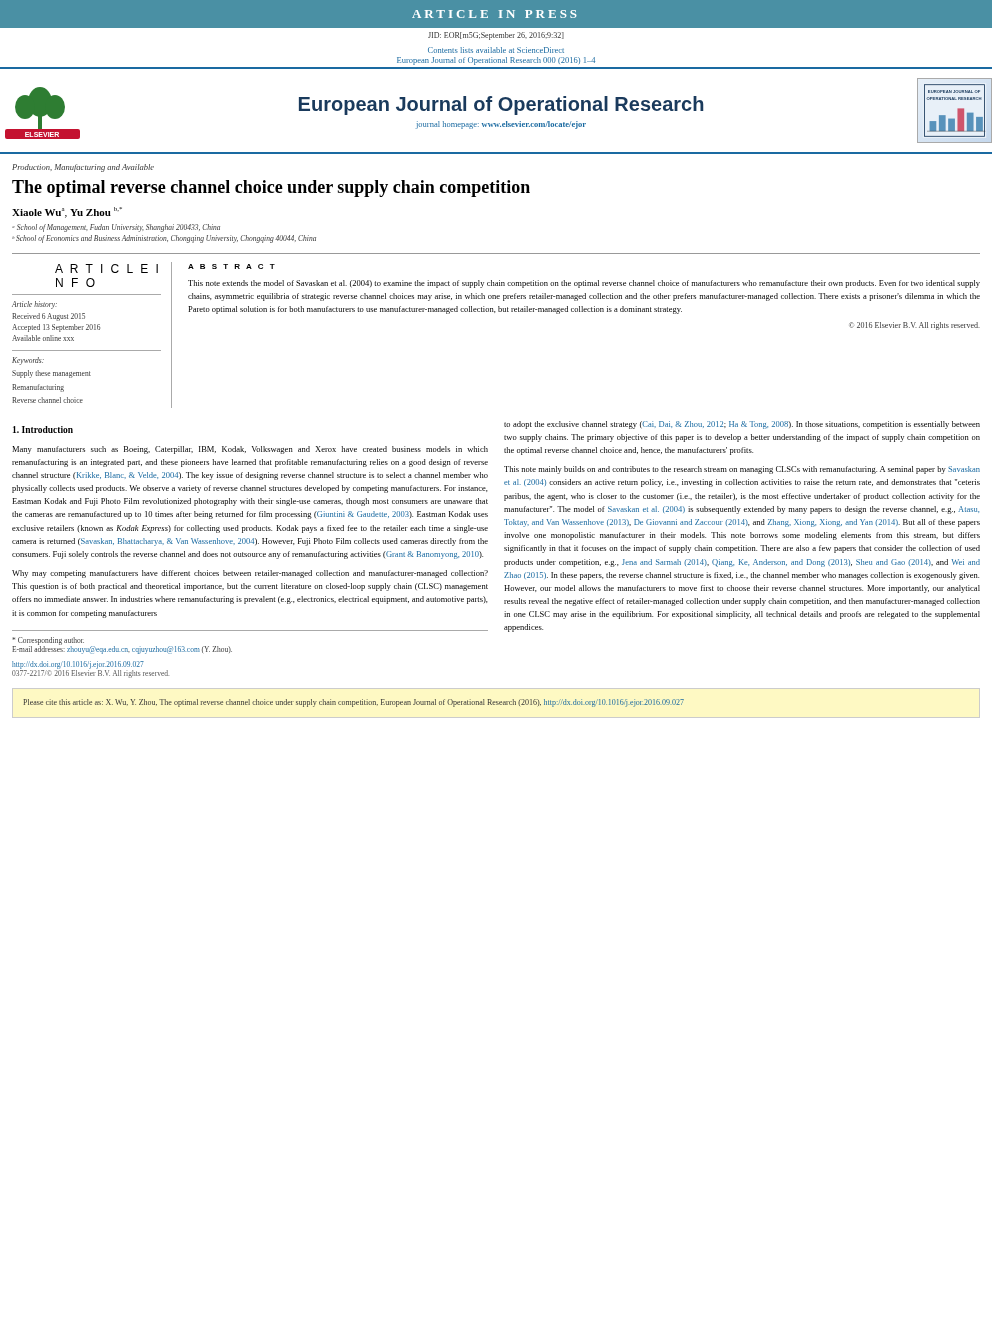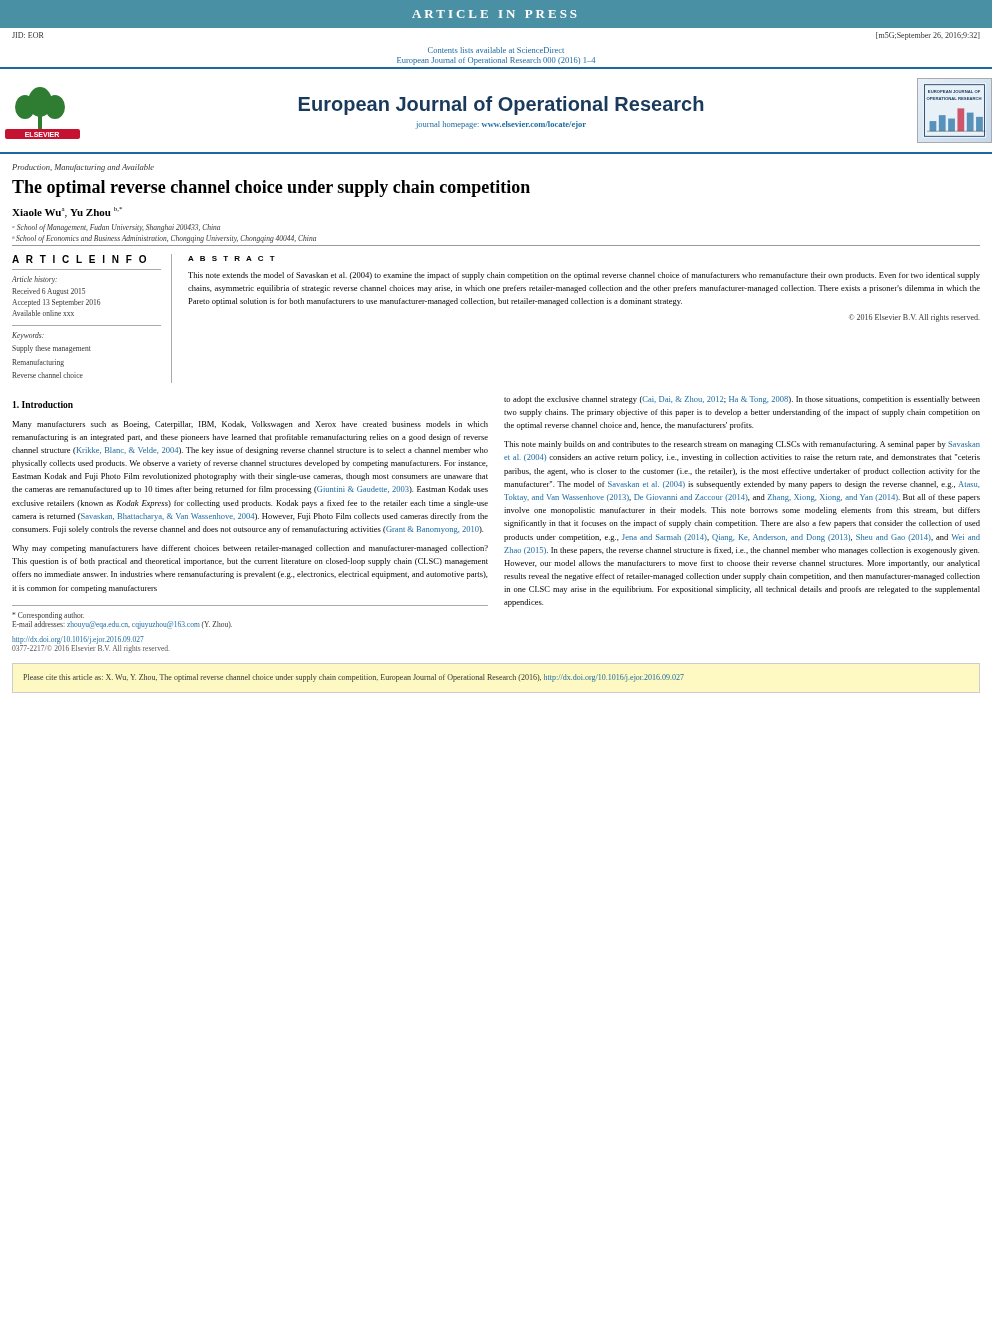--- a/index.html
+++ b/index.html
@@ -20,21 +20,21 @@
       color: #fff;
       font-size: 13px;
       font-weight: bold;
       letter-spacing: 3px;
       text-transform: uppercase;
     }
 
     
     .top-meta {
       display: flex;
-      justify-content: space-between;
+      justify-content: center;
       padding: 3px 12px;
       font-size: 8px;
       color: #333;
     }
 
     .journal-subheader {
       text-align: center;
       padding: 2px 0;
       font-size: 8.5px;
       color: #1a6aa1;
@@ -128,47 +128,48 @@
     .author-link {
       color: #000;
       font-weight: bold;
     }
 
     .affiliations {
       font-size: 7.5px;
       font-style: italic;
       color: #333;
       line-height: 1.5;
-      margin-bottom: 0;
+      margin-bottom: 8px;
     }
 
     
     .info-abstract {
       display: flex;
       gap: 16px;
       border-top: 1px solid #999;
       padding-top: 8px;
       margin-bottom: 10px;
     }
 
     .article-info {
       width: 160px;
       flex-shrink: 0;
       border-right: 1px solid #aaa;
       padding-right: 10px;
     }
 
     .info-section-title {
-      font-size: 10px;
+      font-size: 12px;
       letter-spacing: 2px;
-      font-weight: bold;
+      font-weight: normal;
       font-family: Arial, sans-serif;
       color: #000;
       margin-bottom: 4px;
       font-style: normal;
+      margin-left: 43px;
     }
 
     .info-subsection-title {
       font-size: 7.5px;
       font-style: italic;
       color: #333;
       margin-bottom: 2px;
       margin-top: 5px;
     }
 

